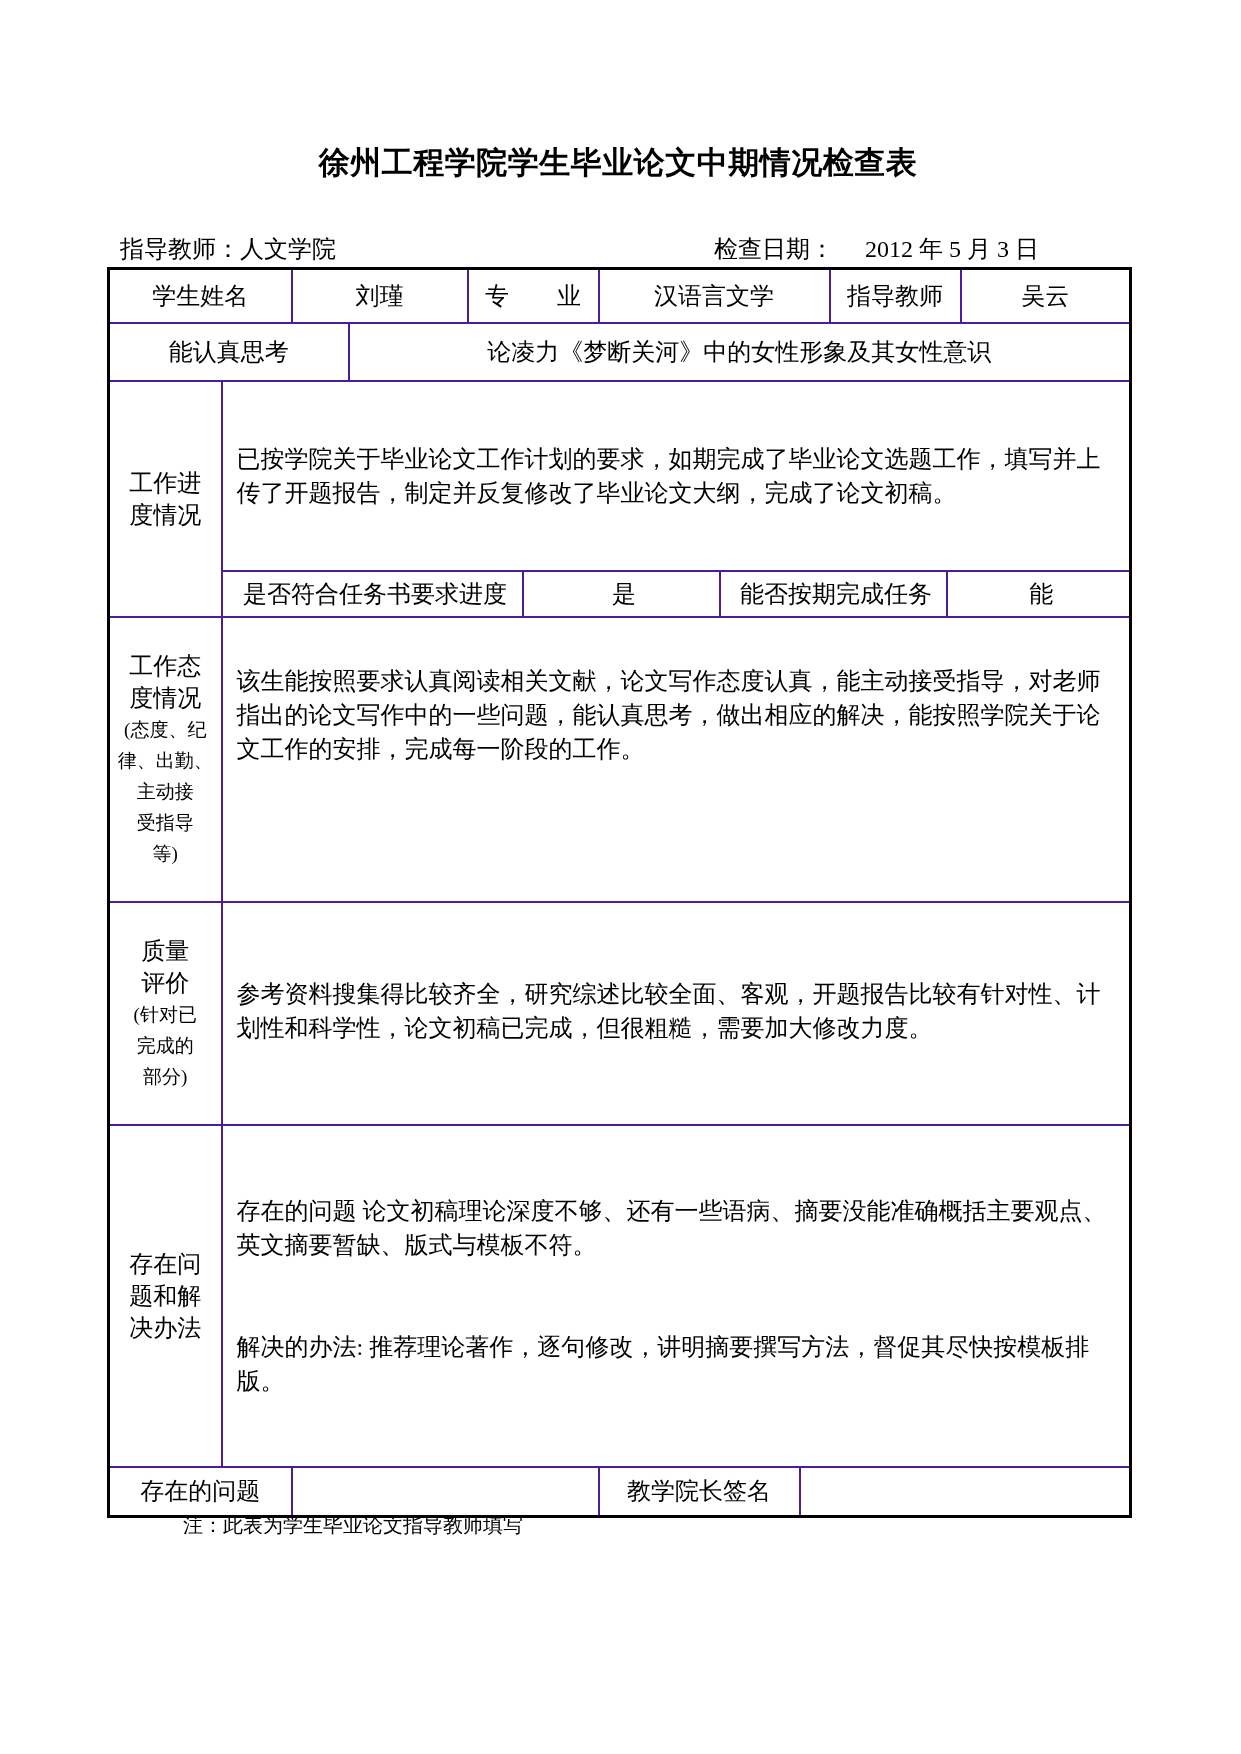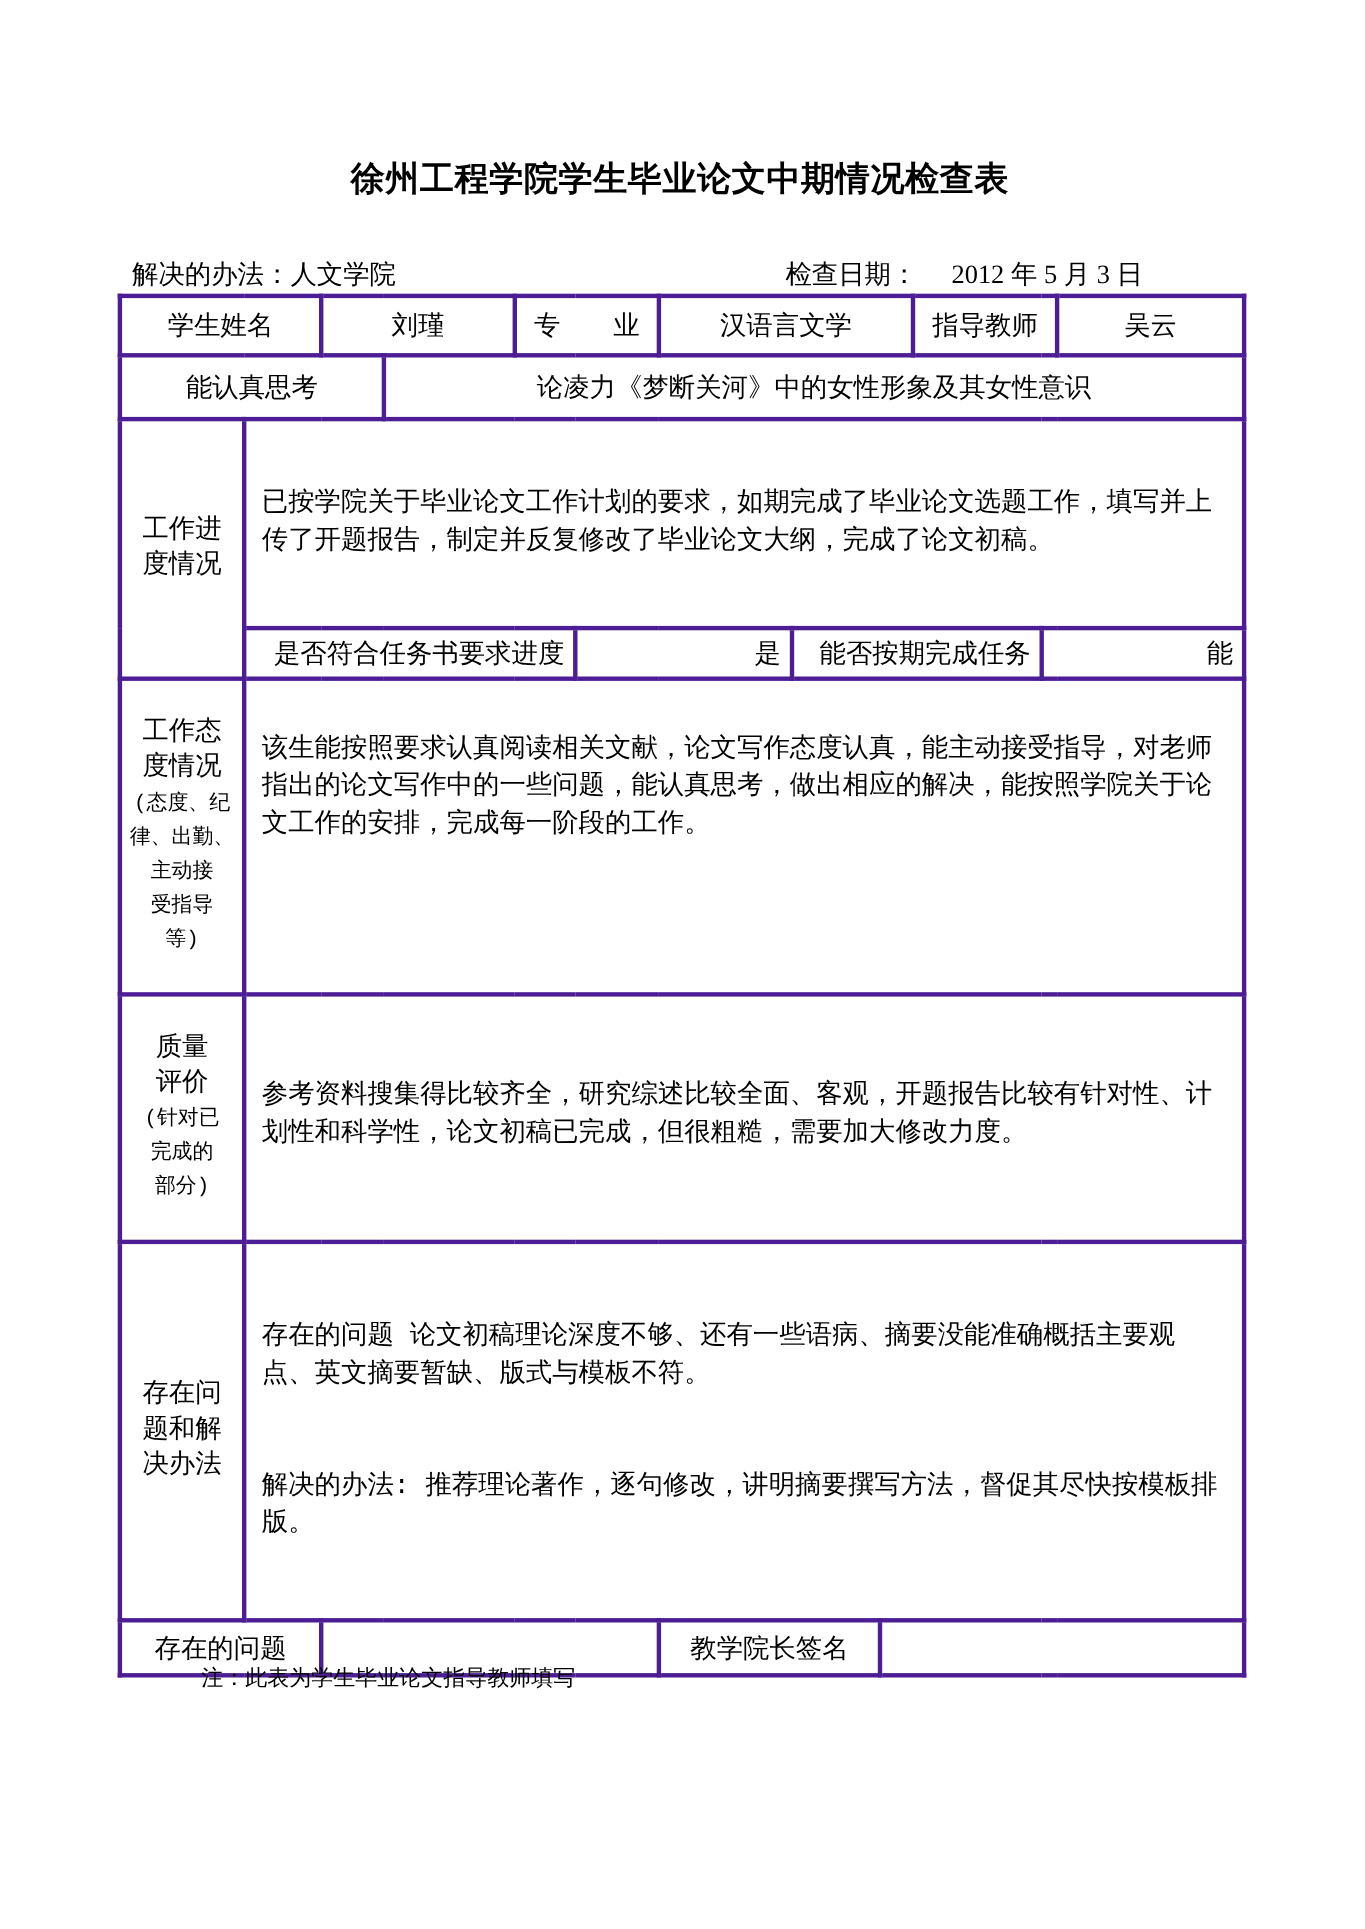--- a/index.html
+++ b/index.html
@@ -13,44 +13,44 @@
   }
   .info{position:absolute;top:233px;left:107px;width:1022px;height:32px;font-size:24px;}
   .info .college-part{position:absolute;left:13px;top:0;}
   .info .date-label{position:absolute;left:607px;top:0;}
   .info .date-value{position:absolute;left:758px;top:0;}
   table.form{
     position:absolute;top:267px;left:107px;width:1022px;
     border-collapse:collapse;table-layout:fixed;font-size:24px;
     border:3px solid #000;
   }
-  td{border:4px solid #4c1d95;overflow:hidden;vertical-align:middle;padding:0;font-family:Liberation Mono, monospace;}
+  td{border:2px solid #4c1d95;overflow:hidden;vertical-align:middle;padding:0;}
   .c{text-align:center;}
-  .l{text-align:right;padding-left:14px;padding-right:8px;}
+  .l{text-align:center;padding-left:14px;padding-right:8px;}
   .label-cell{
     text-align:center;vertical-align:middle;white-space:pre-line;
     line-height:32px;padding:0 2px;
   }
   .label-note{display:block;font-size:19px;white-space:pre-line;line-height:31px;}
   .content{
     text-align:left;padding-left:14px;padding-right:15px;
     line-height:34px;white-space:pre-wrap;margin-left:44px;
   }
   .vtop{vertical-align:top;}
   .pt46{padding-top:46px;}
   .pt74{padding-top:74px;}
   .footnote{position:absolute;top:1512px;left:183px;font-size:20px;}
 </style>
 </head>
 <body>
 
 <div class="title">徐州工程学院学生毕业论文中期情况检查表</div>
 
 <div class="info">
-  <span class="college-part"><span>解决的办法：</span><span>人文学院</span></span>
+  <span class="college-part"><span>指导教师：</span><span>人文学院</span></span>
   <span class="date-label">检查日期：</span>
   <span class="date-value">2012 年 5 月 3 日</span>
 </div>
 
 <table class="form">
   <colgroup>
     <col style="width:113px">
       <col style="width:70px">
       <col style="width:57px">
       <col style="width:119px">

